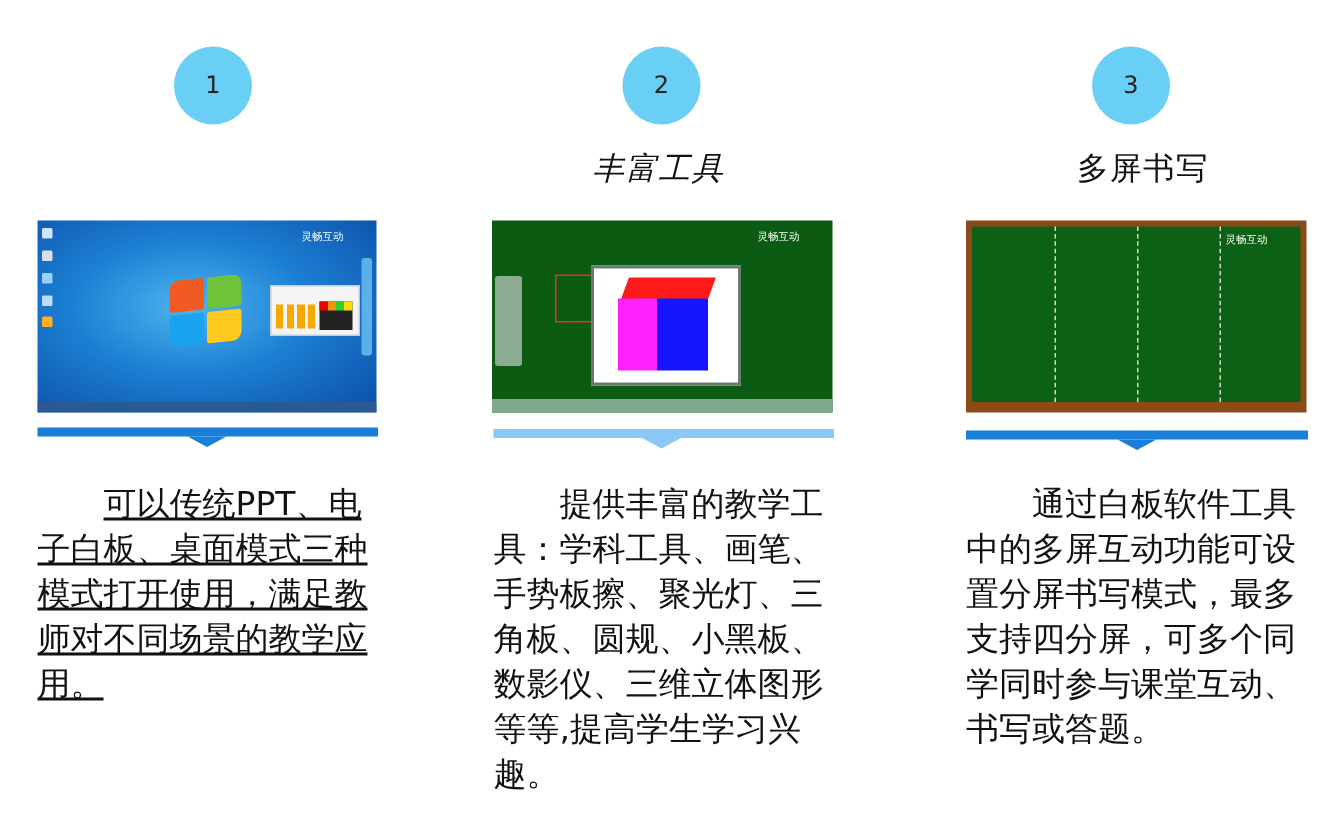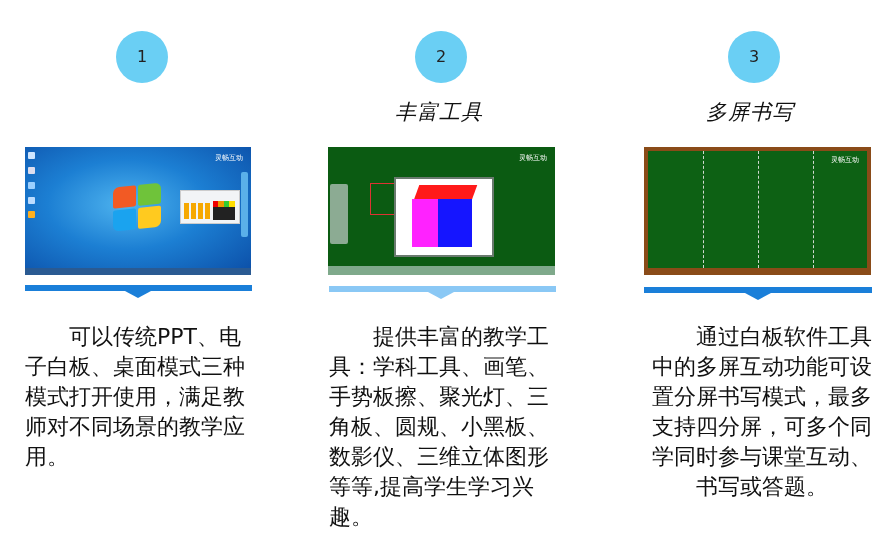--- a/index.html
+++ b/index.html
@@ -16,21 +16,21 @@
   .desc p { margin:0; }
 
   
   .win7 { background:radial-gradient(ellipse at 45% 45%, #4fb4ef 0%, #1c7fd3 45%, #0b4da6 100%); }
   .win7 .taskbar { position:absolute; left:0; right:0; bottom:0; height:7px; background:#2a5a92; }
   .deskicon { position:absolute; left:3px; width:7px; height:7px; border-radius:1px; }
   .flag { position:absolute; left:88px; top:38px; width:50px; height:46px; transform:skewY(-6deg); }
   .flag div { position:absolute; width:23px; height:21px; }
   .panel { position:absolute; left:155px; top:43px; width:58px; height:32px; background:#f2f4f6; border:1px solid #ccc; }
   .sidebar-tools { position:absolute; right:3px; top:25px; width:7px; height:65px; background:#5ab0e9; border-radius:2px; }
-  .logo { position:absolute; right:8px; top:6px; font-size:7px; color:#fff; }
+  .logo { position:absolute; right:22px; top:6px; font-size:7px; color:#fff; }
 
   
   .green { background:#0b5b12; }
   .green .bottombar { position:absolute; left:0; right:0; bottom:0; height:9px; background:#7fa98b; }
   .cubewin { position:absolute; left:66px; top:30px; width:96px; height:76px; background:#fff; border:2px solid #6a7a6f; }
   .toolpanel { position:absolute; left:2px; top:37px; width:18px; height:60px; background:#8cab93; border-radius:2px; }
 
   
   .chalk { background:#8a4b18; }
   .chalk .board { position:absolute; left:4px; top:4px; right:4px; bottom:7px; background:#0d6114; }
@@ -56,21 +56,21 @@
     <div class="panel">
       <div style="position:absolute;left:3px;top:12px;width:26px;height:16px;background:repeating-linear-gradient(90deg,#f6a800 0 5px,#f2f4f6 5px 7px);"></div>
       <div style="position:absolute;left:32px;top:10px;width:22px;height:19px;background:#222;background-image:linear-gradient(90deg,#e00 0 25%,#e90 25% 50%,#3c3 50% 75%,#fd0 75%);background-size:100% 6px;background-repeat:no-repeat;"></div>
     </div>
     <div class="sidebar-tools"></div>
     <div class="logo">灵畅互动</div>
     <div class="taskbar"></div>
   </div>
   <div class="bar" style="left:25px;width:227px;top:285px;background:#1a7fd9;"></div>
   <div class="arrow" style="left:125px;top:291px;border-top:7px solid #1a7fd9;"></div>
-  <div class="desc" style="left:25px;width:232px;">
+  <div class="desc" style="left:25px;width:232px;text-decoration:underline;">
     <p style="text-indent:44px;">可以传统PPT、电子白板、桌面模式三种模式打开使用，满足教师对不同场景的教学应用。</p>
   </div>
 </div>
 
 <div class="col" style="left:300px;width:290px;">
   <div class="num" style="left:115px;">2</div>
   <div class="title" style="left:95px;font-style:italic;">丰富工具</div>
   <div class="shot green" style="left:28px;width:227px;height:128px;">
     <div class="logo">灵畅互动</div>
     <div class="toolpanel"></div>
@@ -84,27 +84,27 @@
   </div>
   <div class="bar" style="left:29px;width:227px;top:286px;background:#8ac8f5;"></div>
   <div class="arrow" style="left:128px;top:292px;border-top:7px solid #8ac8f5;"></div>
   <div class="desc" style="left:29px;width:236px;">
     <p style="text-indent:44px;">提供丰富的教学工具：学科工具、画笔、手势板擦、聚光灯、三角板、圆规、小黑板、数影仪、三维立体图形等等,提高学生学习兴趣。</p>
   </div>
 </div>
 
 <div class="col" style="left:610px;width:286px;">
   <div class="num" style="left:118px;">3</div>
-  <div class="title" style="left:96px;font-style:italic;">多屏书写</div>
+  <div class="title" style="left:108px;">多屏书写</div>
   <div class="shot chalk" style="left:34px;width:227px;height:128px;">
     <div class="board">
       <div class="divider" style="left:55px;"></div>
       <div class="divider" style="left:110px;"></div>
       <div class="divider" style="left:165px;"></div>
       <div class="logo" style="top:4px;">灵畅互动</div>
     </div>
   </div>
   <div class="bar" style="left:34px;width:228px;top:287px;background:#1a7fd9;"></div>
   <div class="arrow" style="left:135px;top:293px;border-top:7px solid #1a7fd9;"></div>
-  <div class="desc" style="left:34px;width:236px;text-align:center;">
+  <div class="desc" style="left:34px;width:236px;">
     <p style="text-indent:44px;">通过白板软件工具中的多屏互动功能可设置分屏书写模式，最多支持四分屏，可多个同学同时参与课堂互动、书写或答题。</p>
   </div>
 </div>
 
 </body></html>

